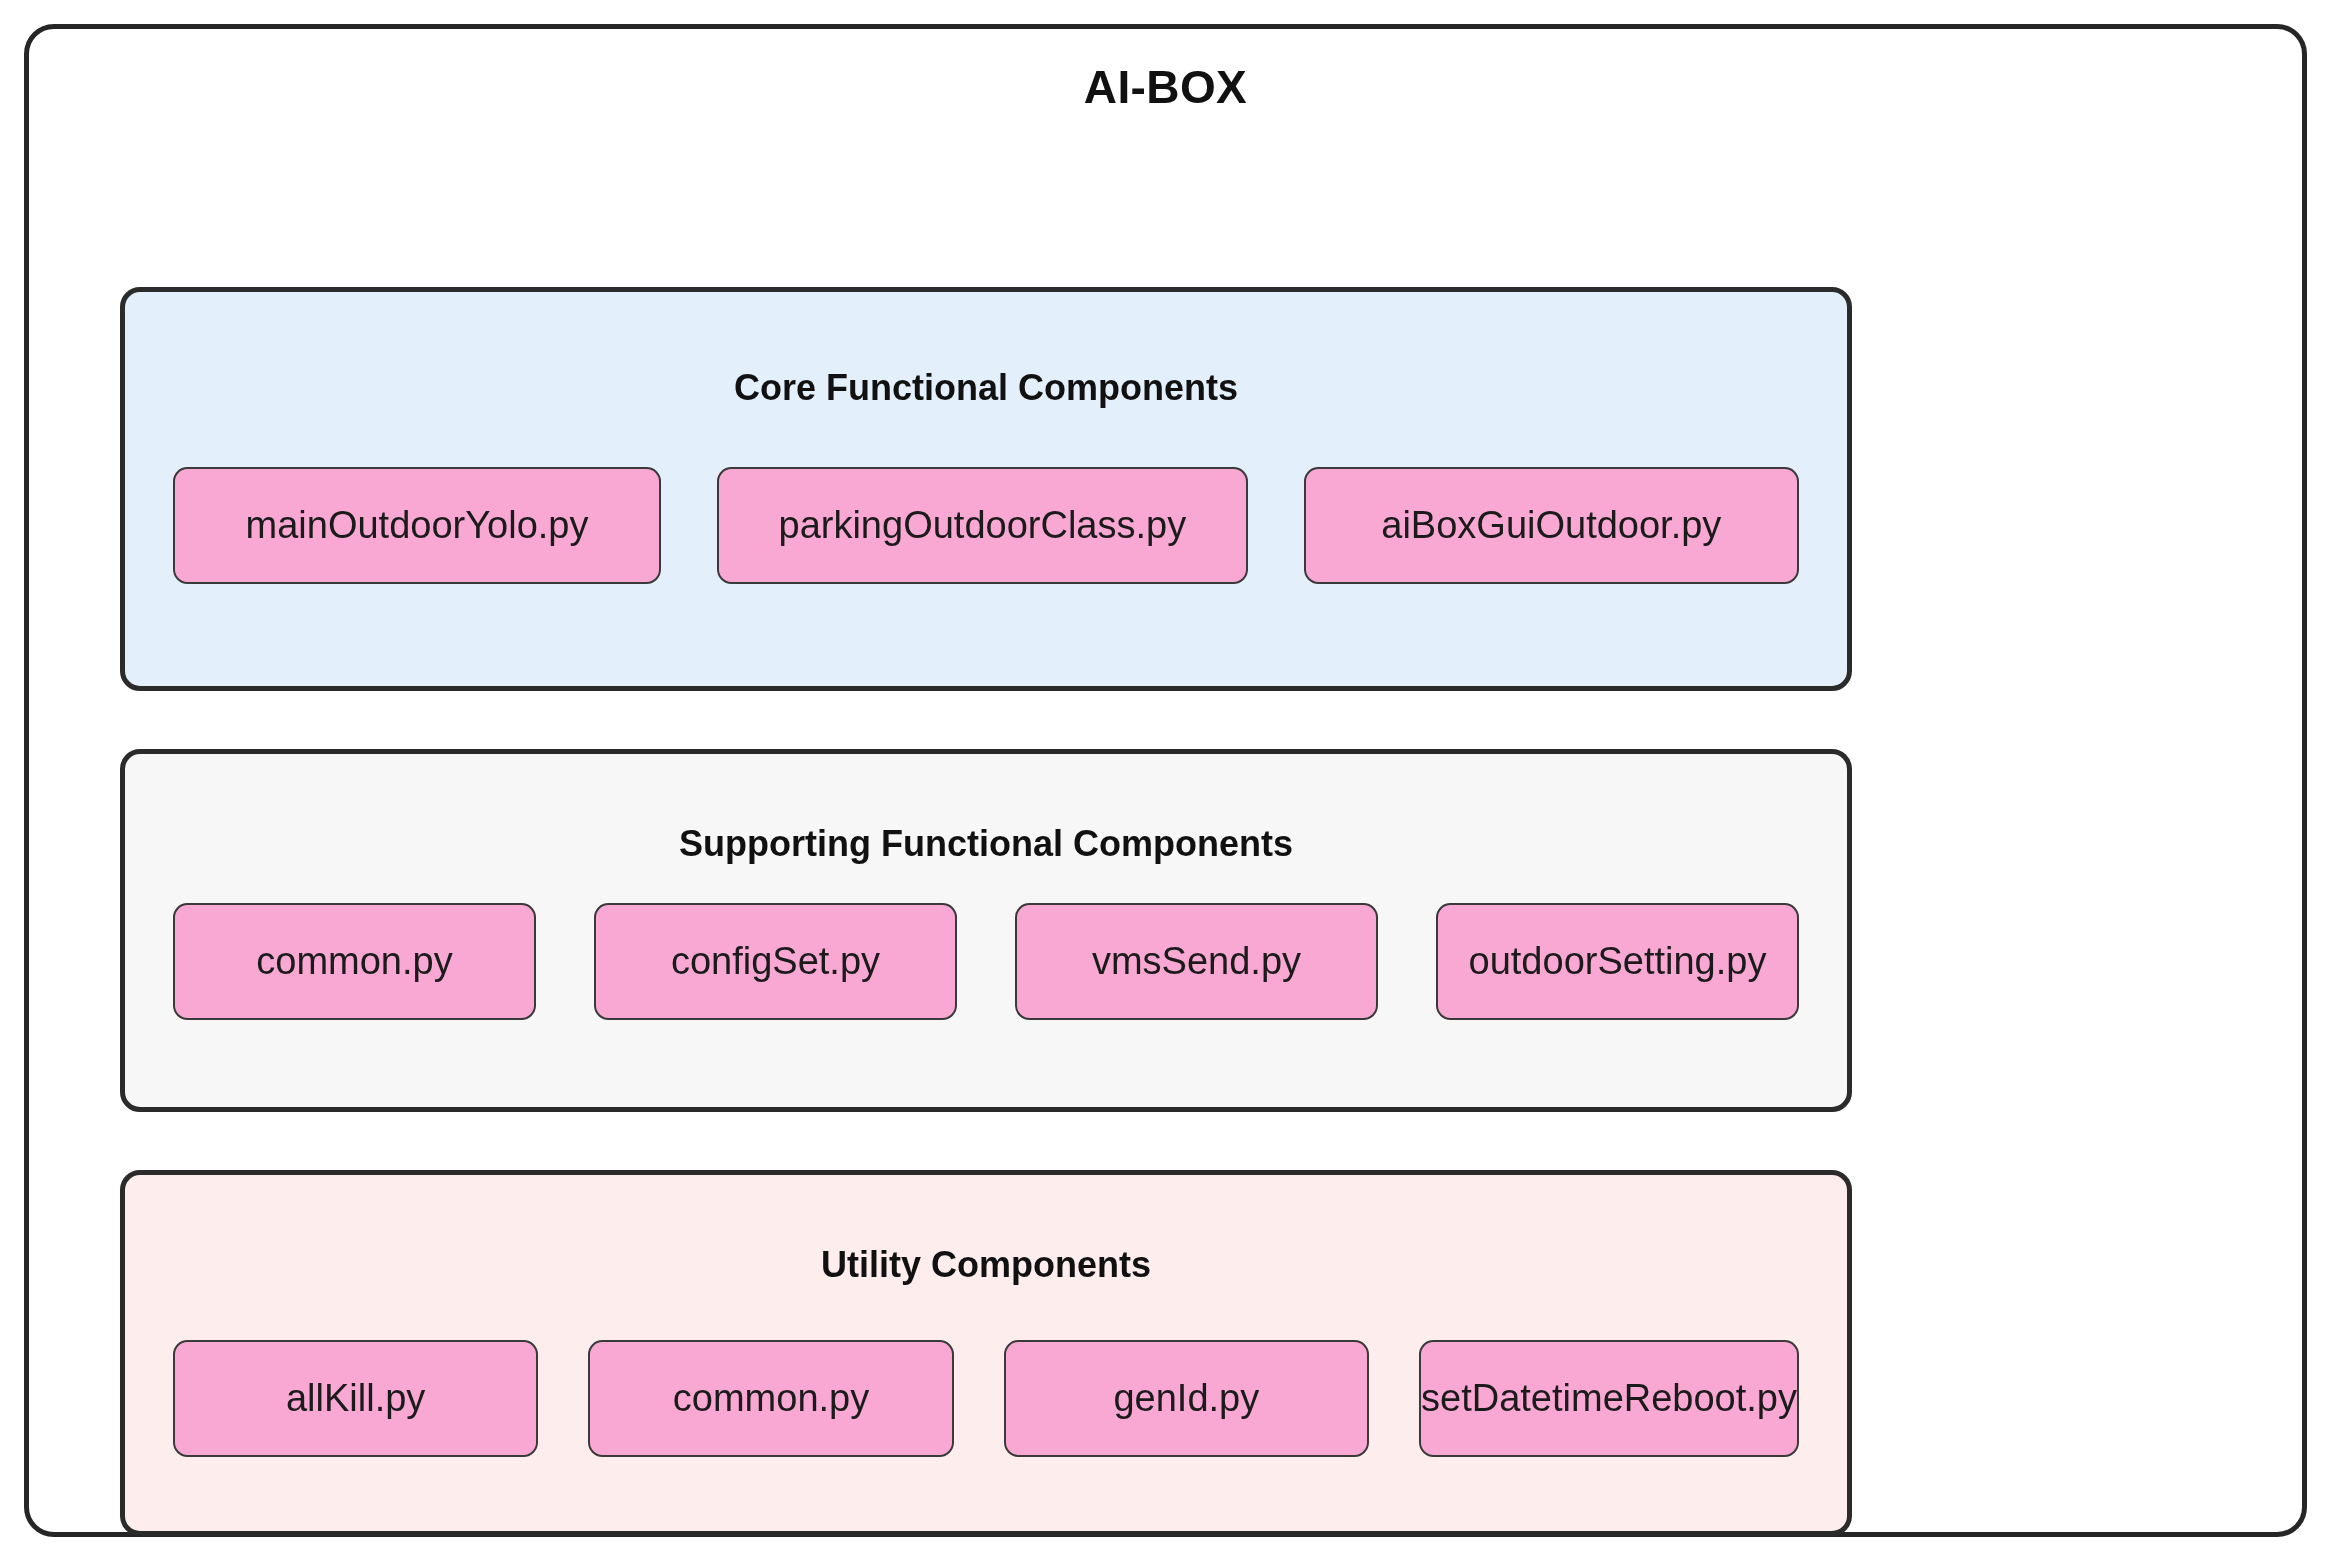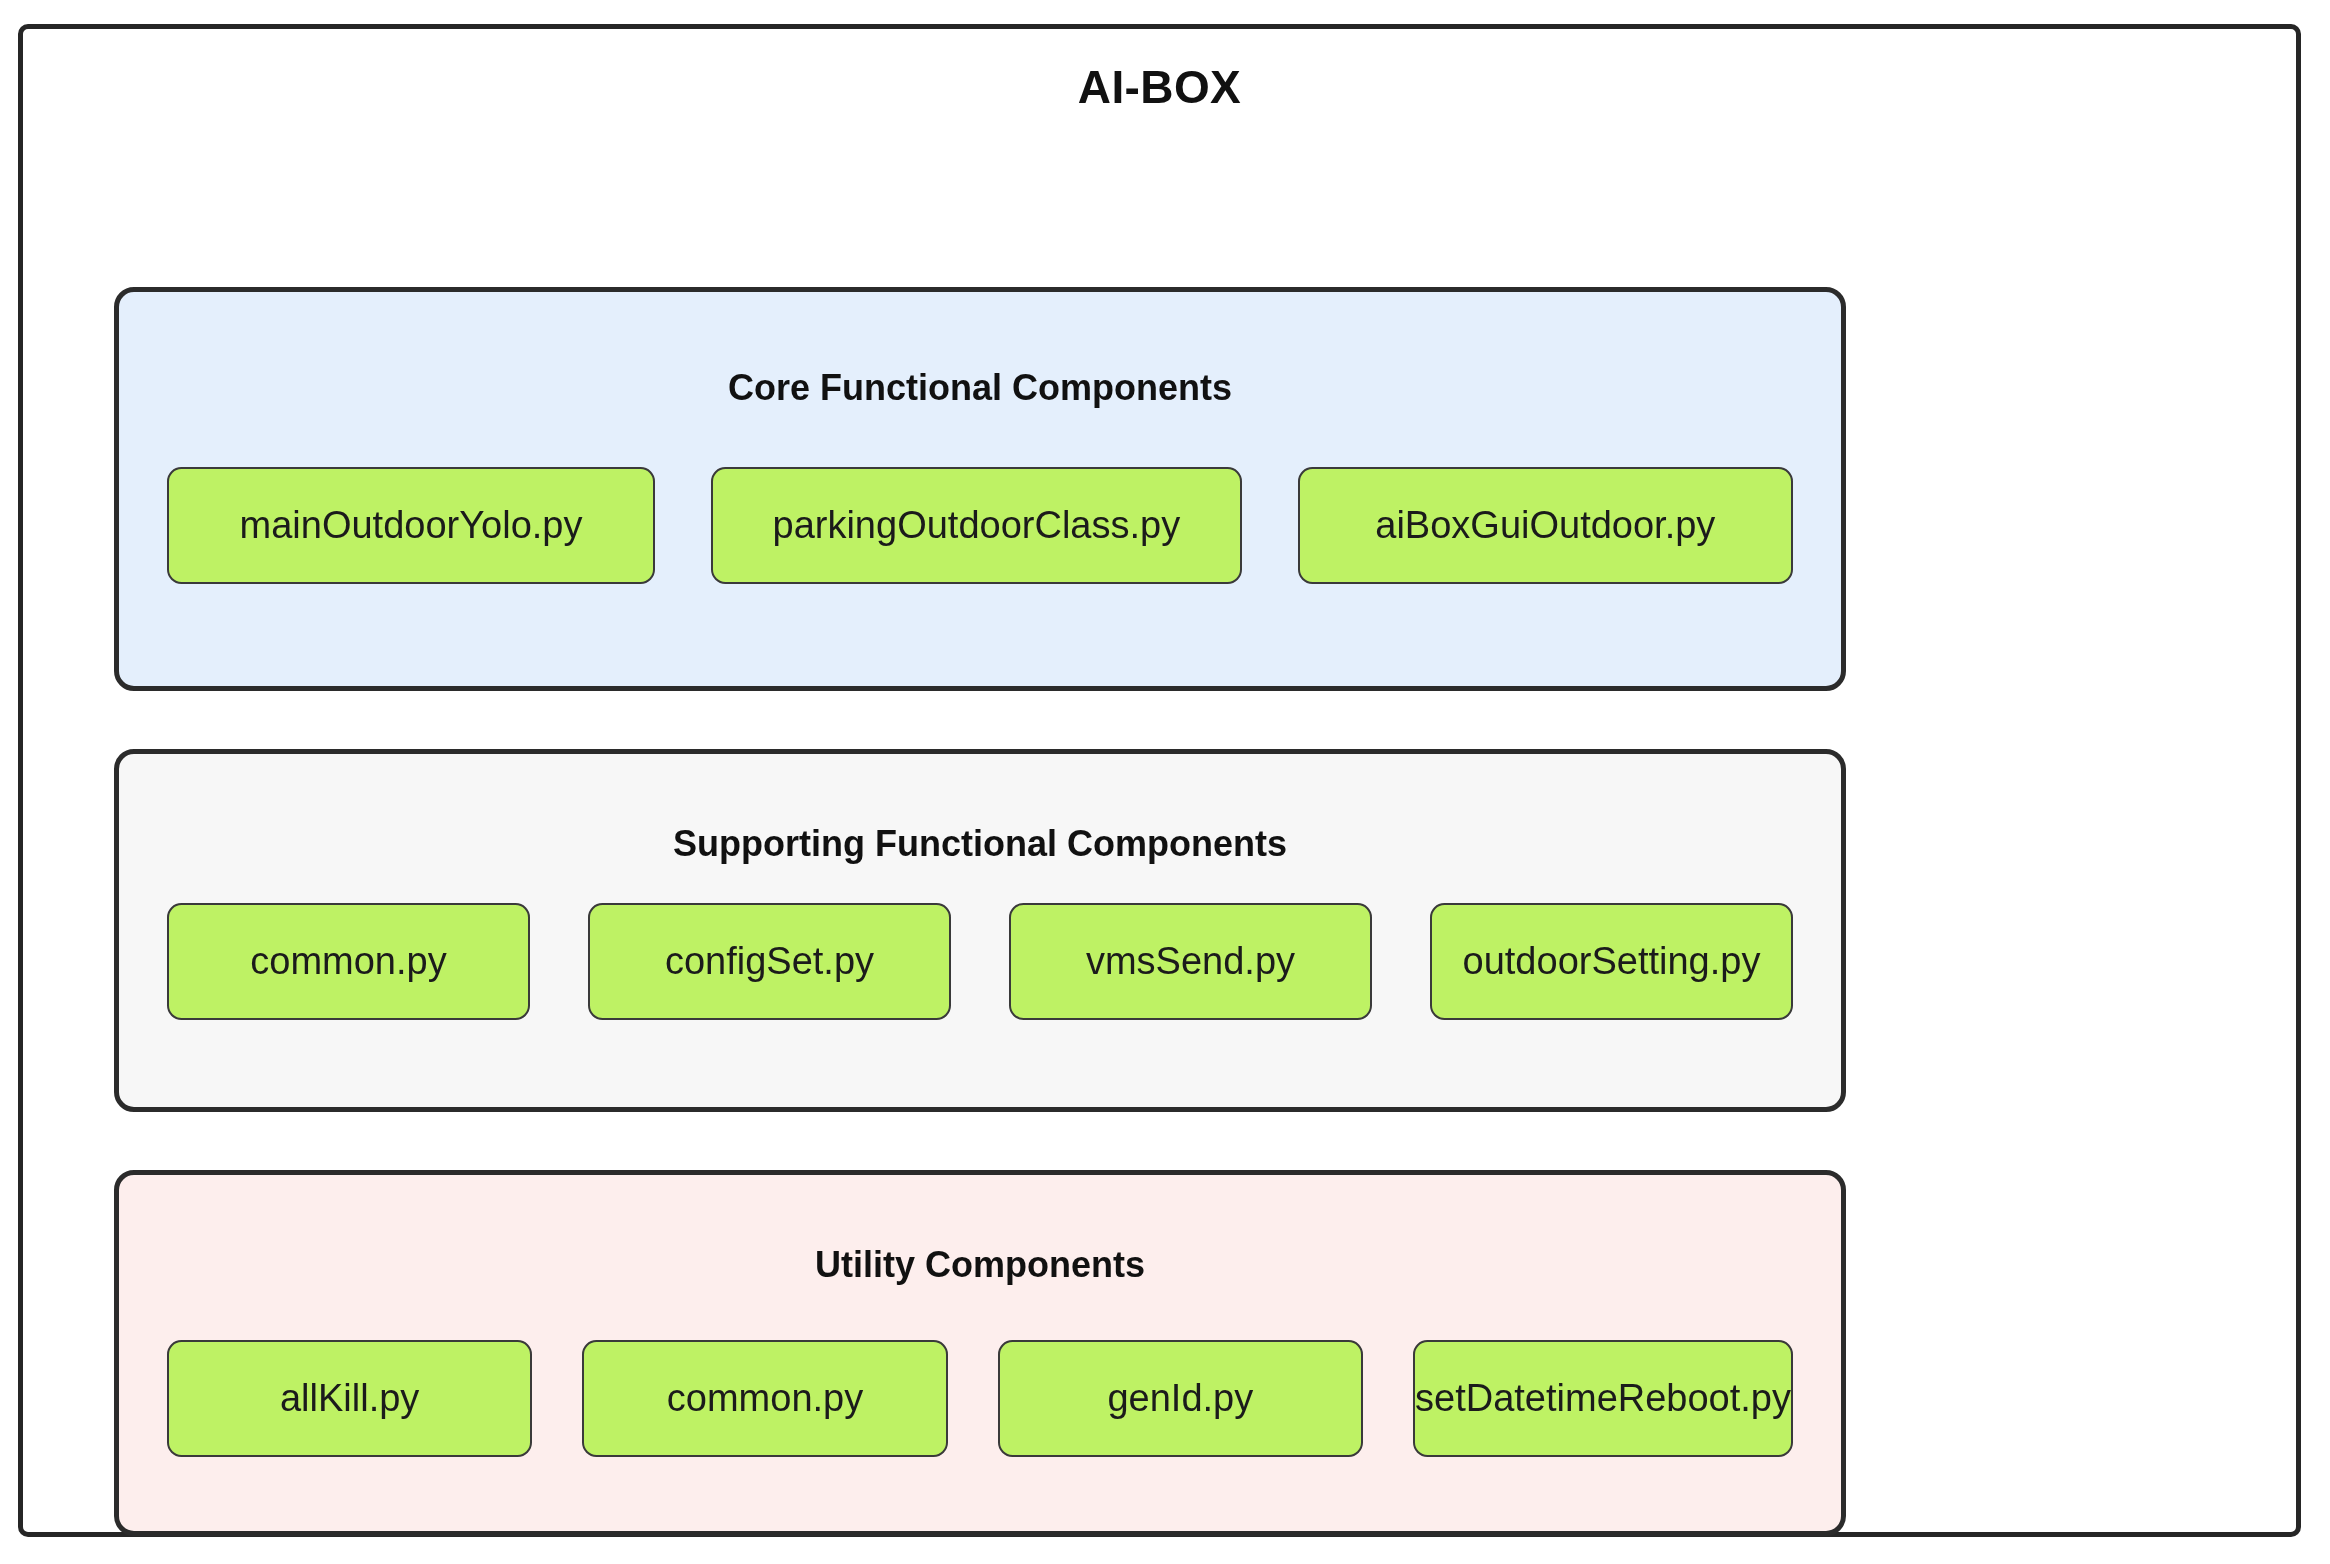--- a/index.html
+++ b/index.html
@@ -10,27 +10,27 @@
   body {
     width: 2330px;
     height: 1565px;
     font-family: "Liberation Sans", sans-serif;
     -webkit-font-smoothing: antialiased;
   }
 
   
   #aibox-container {
     position: absolute;
-    left: 18px;
+    left: 24px;
     top: 24px;
     width: 2283px;
     height: 1513px;
     box-sizing: border-box;
     border: 5.8px solid #262626;
-    border-radius: 10px;
+    border-radius: 30px;
     background: #ffffff;
   }
 
   #aibox-title {
     position: absolute;
     left: 0;
     top: 35px;
     width: 100%;
     text-align: center;
     font-size: 46px;
@@ -64,21 +64,21 @@
     left: 0;
     width: 100%;
     display: flex;
     justify-content: center;
     align-items: center;
   }
 
   .component-box {
     box-sizing: border-box;
     height: 117px;
-    background: #bef264;
+    background: #f9a8d4;
     border: 2.9px solid #3a3a3a;
     border-radius: 14.4px;
     display: flex;
     align-items: center;
     justify-content: center;
     font-size: 38px;
     color: #1b1b1b;
     white-space: nowrap;
     overflow: visible;
   }

